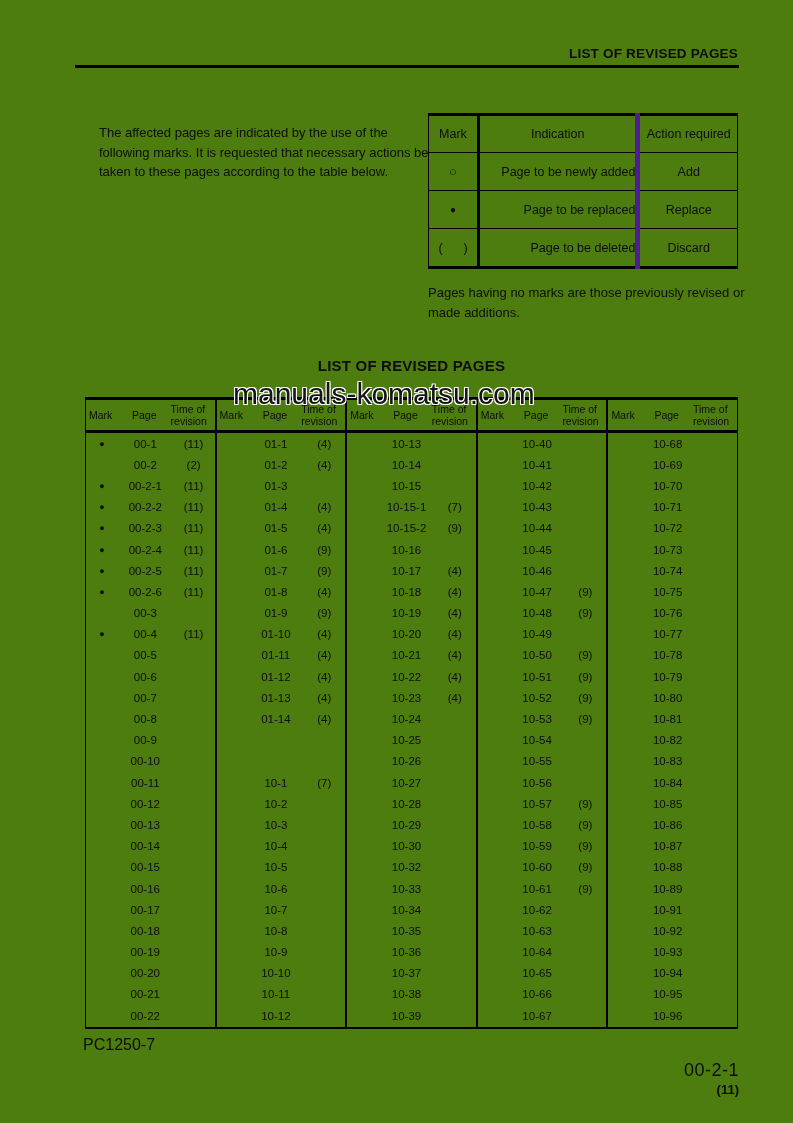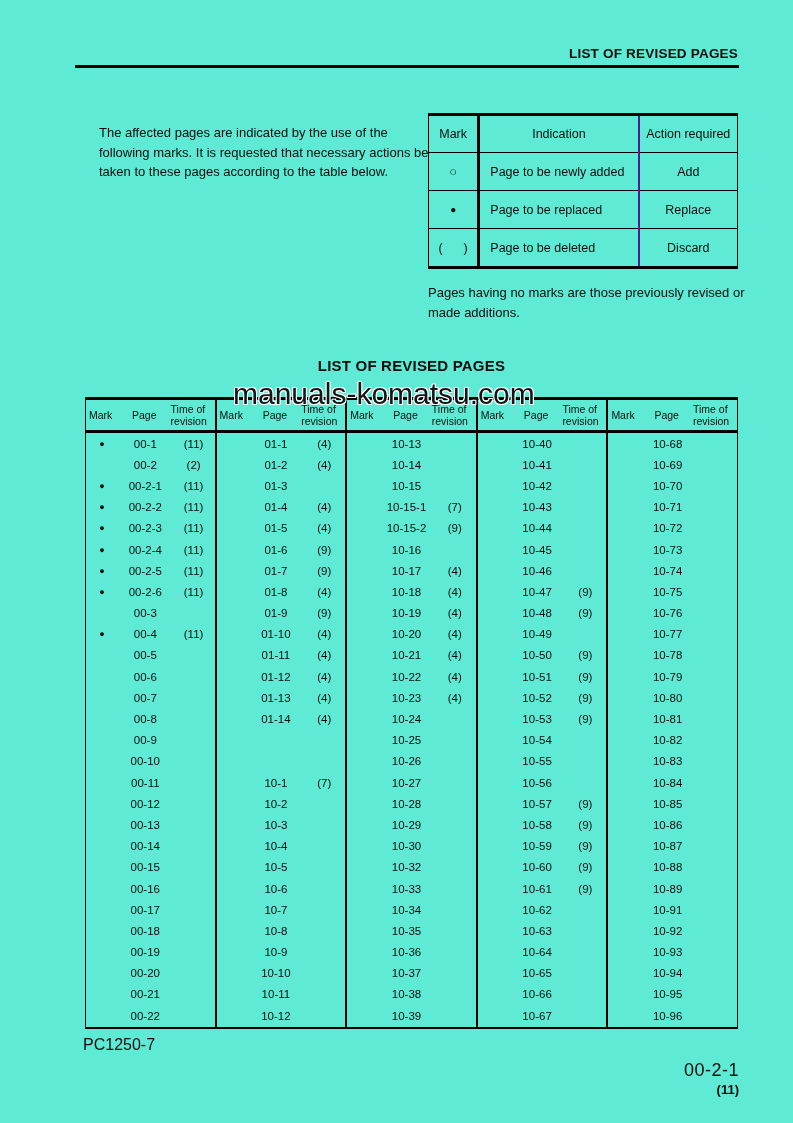--- a/index.html
+++ b/index.html
@@ -1,20 +1,20 @@
 <!DOCTYPE html>
 <html><head>
 <meta charset="utf-8">
 <style>
   html,body{margin:0;padding:0;background:#e8e8e8;}
   .page{
     position:relative;
     width:793px;height:1123px;
     margin:0 auto;
-    background:#5eead4;
+    background:#4d7c0f;
     font-family:"Liberation Sans","DejaVu Sans",sans-serif;
     color:#0d0d0d;
     overflow:hidden;
   }
   
   .header-title{
     position:absolute;top:46px;right:55px;
     font-size:13.5px;font-weight:bold;letter-spacing:.2px;
   }
   .header-rule{
@@ -33,23 +33,23 @@
     border-left:1px solid #000;border-right:1px solid #000;
     font-size:12.5px;
   }
   .marks-table th,.marks-table td{
     border-top:1px solid #000;border-bottom:1px solid #000;
     font-weight:normal;padding:0;
   }
   .marks-table th{height:36px;}
   .marks-table td{height:37px;}
   .marks-table .mt-mark{width:50px;text-align:center;border-right:3px solid #000;}
-  .marks-table .mt-ind{width:156px;border-right:2px solid #4c1d95;}
+  .marks-table .mt-ind{width:156px;border-right:5px solid #4c1d95;}
   .marks-table th.mt-ind{text-align:center;}
-  .marks-table td.mt-ind{text-align:left;padding-left:10px;}
+  .marks-table td.mt-ind{text-align:right;padding-left:10px;}
   .marks-table .mt-act{width:102px;text-align:center;}
   .mark-glyph{white-space:pre;}
   .glyph-circle{font-size:13px;}
   .glyph-dot{font-size:10px;}
   
   .note{
     position:absolute;top:283px;left:428px;width:322px;
     font-size:13px;line-height:19.5px;margin:0;
   }
   

